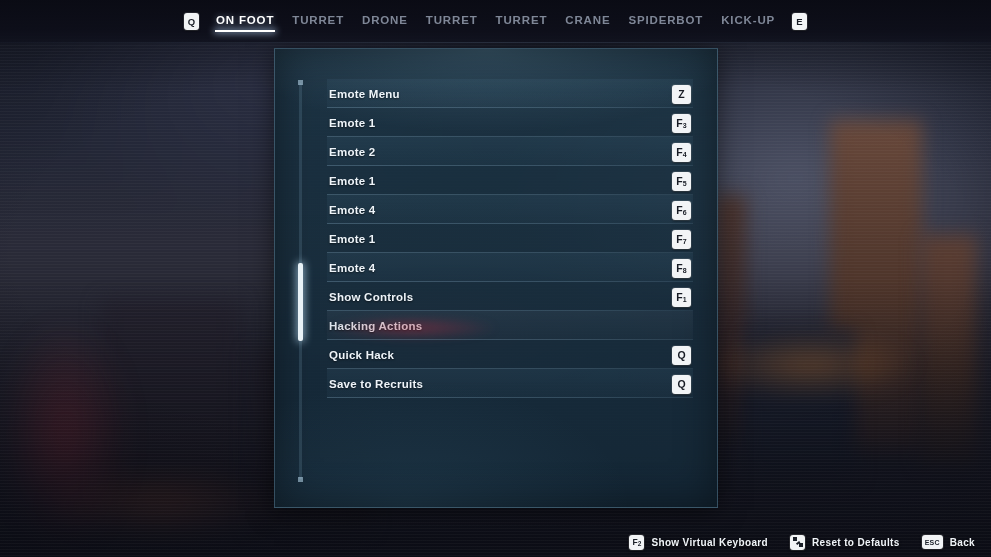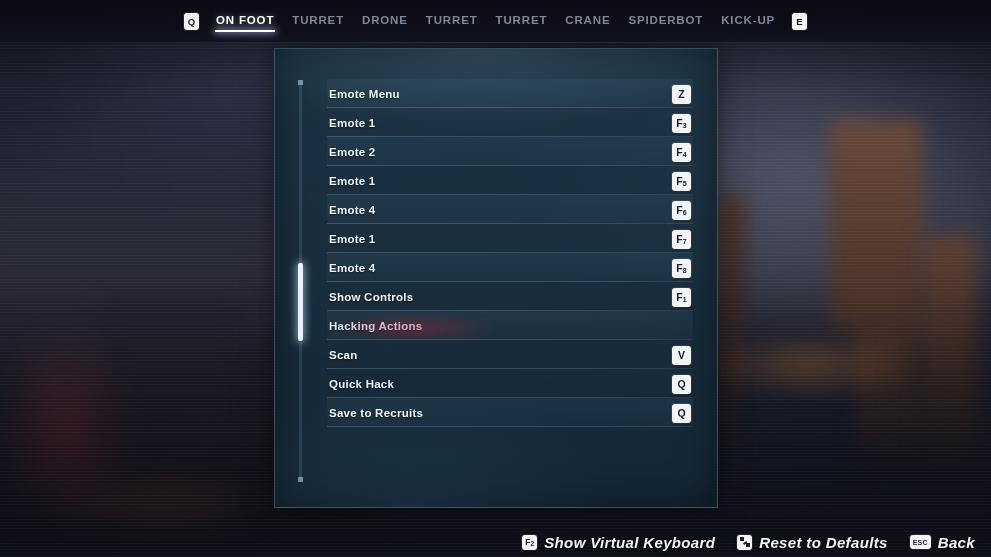--- a/index.html
+++ b/index.html
@@ -310,26 +310,25 @@
     gap: 22px;
     z-index: 6;
   }
   .hint {
     display: flex;
     align-items: center;
     gap: 7px;
     cursor: pointer;
   }
   .hint-label {
-    font-size: 15px;
+    font-size: 10px;
     font-weight: bold;
     color: #f0f4f8;
     letter-spacing: 0.35px;
     text-shadow: 0 1px 3px rgba(0,0,0,0.8);
-    font-style: italic;
   }
   .badge {
     display: inline-flex;
     align-items: center;
     justify-content: center;
     background: #f2f4f6;
     color: #1a1f28;
     border-radius: 3px;
     font-weight: bold;
     box-shadow: 0 0 0 1px rgba(255,255,255,0.10), 0 1px 3px rgba(0,0,0,0.7);
@@ -454,26 +453,20 @@
           <span class="keycap keycap-bind">
             <span>F</span>
             <span class="sub">1</span>
           </span>
         </div>
         <div class="row header">
           <div class="header-glow"></div>
           <span class="row-label">Hacking Actions</span>
         </div>
         <div class="row">
-          <span class="row-label">Scan</span>
-          <span class="keycap keycap-bind">
-            <span>V</span>
-          </span>
-        </div>
-        <div class="row">
           <span class="row-label">Quick Hack</span>
           <span class="keycap keycap-bind">
             <span>Q</span>
           </span>
         </div>
         <div class="row band">
           <span class="row-label">Save to Recruits</span>
           <span class="keycap keycap-bind">
             <span>Q</span>
           </span>

